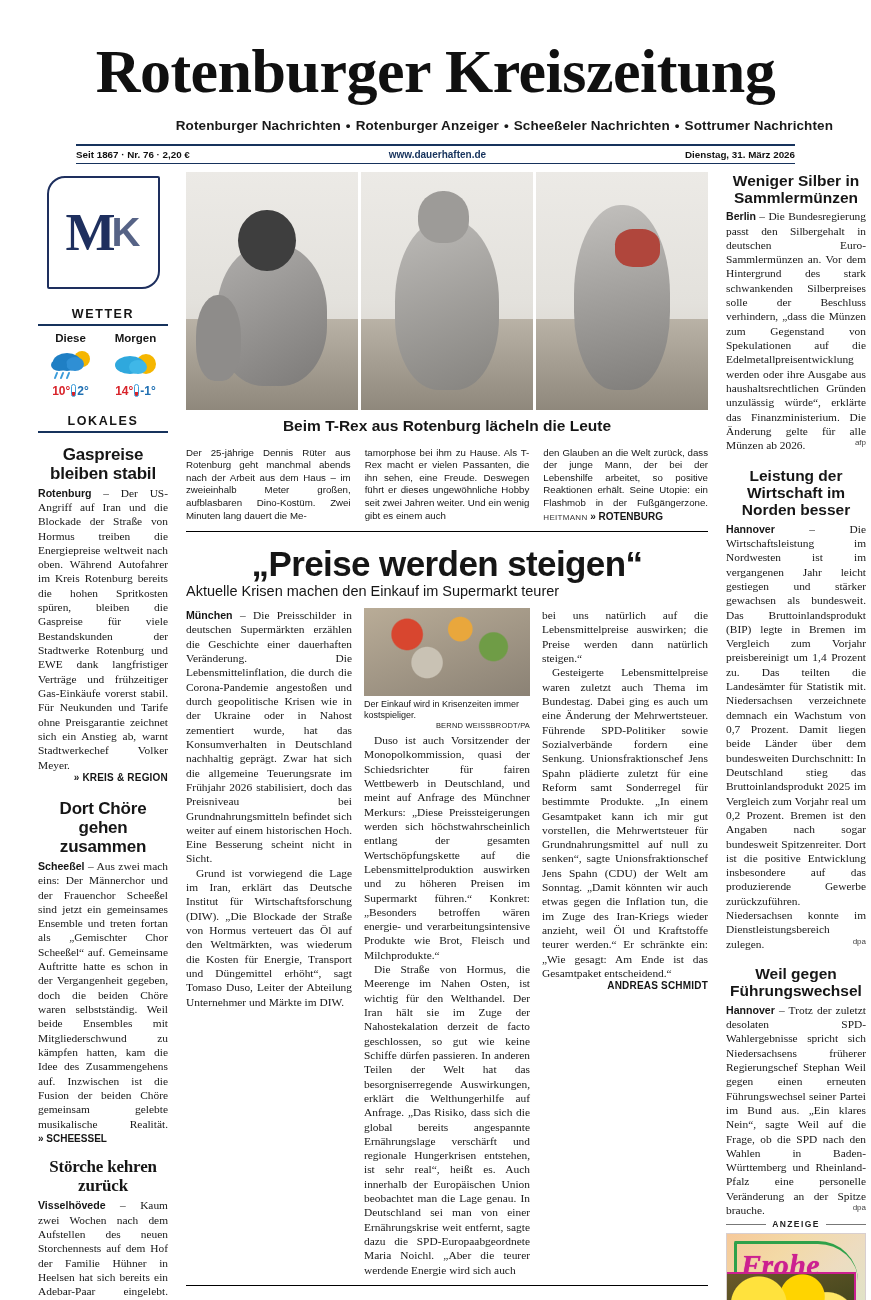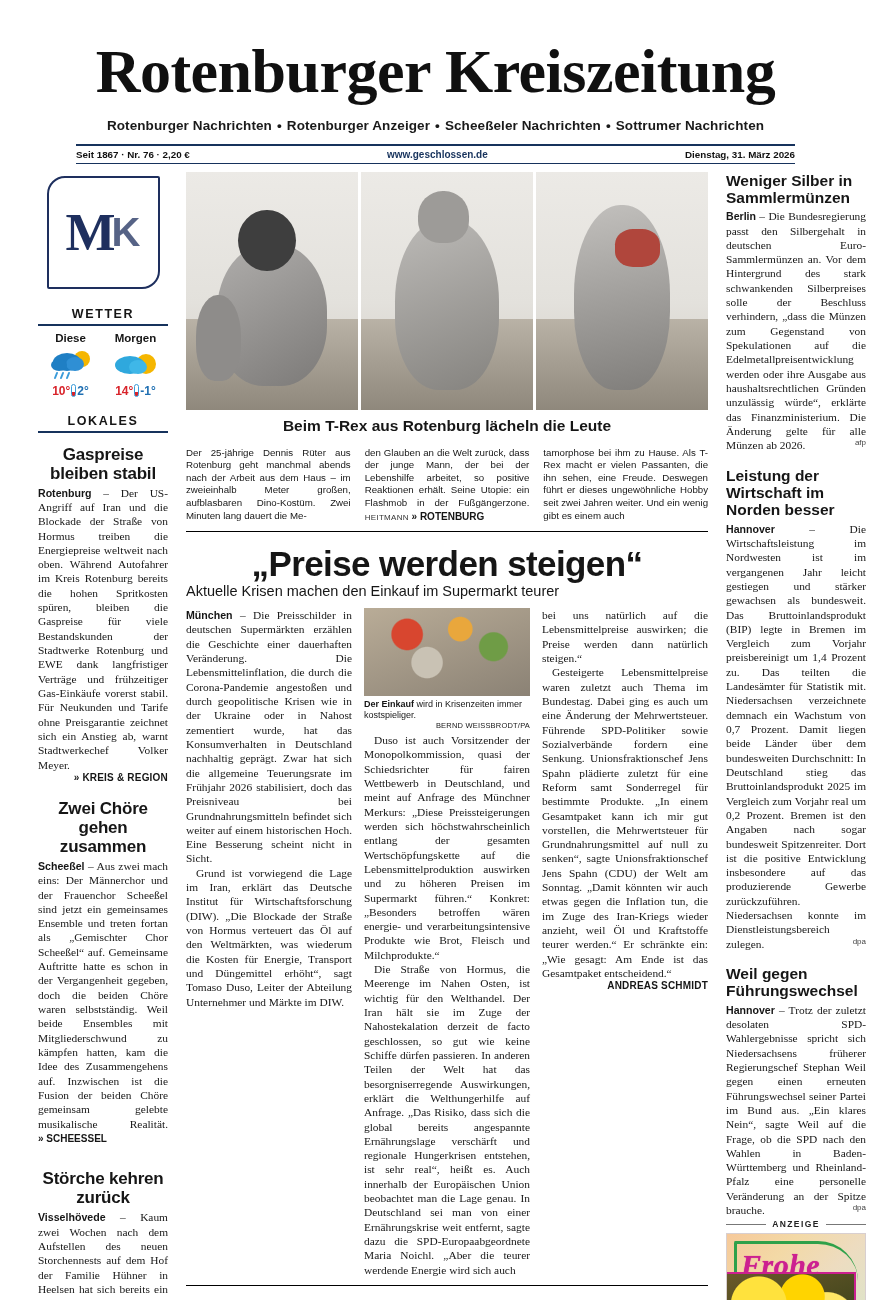--- a/index.html
+++ b/index.html
@@ -22,20 +22,21 @@
     letter-spacing: -0.5px;
     line-height: 0.96;
     color: #101010;
   }
   .masthead-sub {
     margin-top: 16px;
     font-size: 13.5px;
     font-weight: 600;
     letter-spacing: 0.1px;
     color: #1a1a1a;
+    text-align: right;
   }
   .masthead-sub .dot { padding: 0 5px; color:#1a1a1a; }
   .rule-thick { border-top: 2.2px solid #16325c; margin-top: 11px; }
   .infobar {
     display:flex; align-items:center; justify-content:space-between;
     font-size: 9.8px; font-weight:700; padding: 3px 0 3px;
     color:#111;
   }
   .infobar .center { color:#16325c; font-size:10px; font-weight:700; }
   .rule-thin { border-top: 1.6px solid #16325c; }
@@ -112,28 +113,28 @@
     text-align:center; font-size: 35px; font-weight:700;
     letter-spacing:-0.6px; margin: 14px 0 2px; line-height:1;
   }
   .main-sub { text-align:left; font-size:14.5px; margin-bottom: 9px; font-weight:400;}
 
   .three-col { display:flex; gap: 12px; }
   .three-col > .c { flex:1; min-width:0; }
 
   .inline-photo { width:100%; height: 88px; background:#cbb8a0; margin-bottom:3px; }
   .inline-cap { font-size:9px; line-height:1.22; font-family:"Liberation Sans",sans-serif;}
-  .inline-cap b { font-weight:700; }
+  .inline-cap b { font-weight:400; }
   .inline-cred { font-size:7.5px; text-align:right; display:block; letter-spacing:.2px;}
   .byline { text-align:right; font-weight:700; font-size:10px; font-family:"Liberation Sans",sans-serif; letter-spacing:.2px;}
 
   h2.head2 { font-size:24px; font-weight:700; text-align:center; margin: 10px 0 1px; letter-spacing:-0.3px;}
 
   
-  h2.r-head { font-size:15.5px; font-weight:700; text-align:left; line-height:1.12; margin:0 0 3px;}
+  h2.r-head { font-size:15.5px; font-weight:700; text-align:center; line-height:1.12; margin:0 0 3px;}
   .agency { float:right; font-size:8px; color:#444; font-family:"Liberation Sans",sans-serif; margin-left:4px;}
   .r-gap { height:14px; }
 
   
   .anzeige-bar { display:flex; align-items:center; gap:6px; font-size:8.5px; font-weight:700; letter-spacing:1.4px; color:#222; margin: 2px 0 4px;}
   .anzeige-bar .ln { flex:1; border-top:1px solid #777; }
   .ad {
     position:relative; width:100%; height: 266px; overflow:hidden;
     background: linear-gradient(135deg,#f6c99a 0%, #f3d9a6 18%, #eddcc0 35%, #dfe3c8 52%, #cfe0cf 66%, #cfd6e8 80%, #d7c9e2 100%);
     border:1px solid #d8cfd0;
@@ -167,21 +168,21 @@
   <div class="masthead">
     <div class="masthead-title">Rotenburger Kreiszeitung</div>
     <div class="masthead-sub">
       <span>Rotenburger Nachrichten</span><span class="dot">•</span><span>Rotenburger Anzeiger</span><span class="dot">•</span><span>Scheeßeler Nachrichten</span><span class="dot">•</span><span>Sottrumer Nachrichten</span>
     </div>
   </div>
   <div style="padding:0 38px;">
     <div class="rule-thick"></div>
     <div class="infobar">
       <span>Seit 1867 · Nr. 76 · 2,20 €</span>
-      <span class="center">www.geschlossen.de</span>
+      <span class="center">www.dauerhaften.de</span>
       <span>Dienstag, 31. März 2026</span>
     </div>
     <div class="rule-thin"></div>
   </div>
 
   <div class="grid">
 
     <div class="col-left">
 
       <div class="logo-box">
@@ -223,24 +224,24 @@
         </div>
       </div>
 
       <div class="sec-head" style="margin-top:16px;">LOKALES</div>
       <div class="sec-rule"></div>
 
       <h2 class="art-head">Gaspreise bleiben stabil</h2>
       <div class="body-serif"><b>Rotenburg</b> <span>–</span> <span>Der US-Angriff auf Iran und die Blockade der Straße von Hormus treiben die Energiepreise weltweit nach oben. Während Autofahrer im Kreis Rotenburg bereits die hohen Spritkosten spüren, bleiben die Gaspreise für viele Bestandskunden der Stadtwerke Rotenburg und EWE dank langfristiger Verträge und frühzeitiger Gas-Einkäufe vorerst stabil. Für Neukunden und Tarife ohne Preisgarantie zeichnet sich ein Anstieg ab, warnt Stadtwerkechef Volker Meyer.</span></div>
       <span class="jump">» KREIS &amp; REGION</span>
 
-      <h2 class="art-head" style="margin-top:16px;">Zwei Chöre gehen zusammen</h2>
+      <h2 class="art-head" style="margin-top:16px;">Dort Chöre gehen zusammen</h2>
       <div class="body-serif"><b>Scheeßel</b> <span>–</span> <span>Aus zwei mach eins: Der Männerchor und der Frauenchor Scheeßel sind jetzt ein gemeinsames Ensemble und treten fortan als „Gemischter Chor Scheeßel“ auf. Gemeinsame Auftritte hatte es schon in der Vergangenheit gegeben, doch die beiden Chöre waren selbstständig. Weil beide Ensembles mit Mitgliederschwund zu kämpfen hatten, kam die Idee des Zusammengehens auf. Inzwischen ist die Fusion der beiden Chöre gemeinsam gelebte musikalische Realität.</span> <span class="jump-inline">» SCHEESSEL</span></div>
 
-      <h2 class="art-head" style="margin-top:24px;">Störche kehren zurück</h2>
+      <h2 class="art-head" style="margin-top:12px;font-family:Liberation Serif, serif;">Störche kehren zurück</h2>
       <div class="body-serif"><b>Visselhövede</b> <span>–</span> <span>Kaum zwei Wochen nach dem Aufstellen des neuen Storchennests auf dem Hof der Familie Hühner in Heelsen hat sich bereits ein Adebar-Paar eingelebt. Auch in Paterbusch, Wehnsen, Jeddingen und Nindorf sind die gefiederten Nachbarn wieder zu sehen. Anwohner freuen sich über das muntere Treiben, mahnen aber wegen tieffliegender Störche zur Vorsicht im Straßenverkehr. Die Storchenpopulation im Südkreis ist in den vergangenen Jahren rasant gewachsen.</span> </div>
 
     </div>
 
     <div class="vrule"></div>
 
     <div class="col-mid">
 
       <div class="photostrip">
         <div class="photo">
@@ -266,22 +267,22 @@
               <div class="ph-floor"></div>
             <div class="dino" style="left:22%;top:14%;width:56%;height:78%;background:linear-gradient(170deg,#c2c0bd,#807e7b);"></div>
             <div class="dino" style="left:46%;top:24%;width:26%;height:16%;background:#b0463c;border-radius:40%;"></div>
           </div>
         </div>
       </div>
 
       <div class="cap-head">Beim T-Rex aus Rotenburg lächeln die Leute</div>
       <div class="cap-cols">
         <div>Der 25-jährige Dennis Rüter aus Rotenburg geht manchmal abends nach der Arbeit aus dem Haus – im zweieinhalb Meter großen, aufblasbaren Dino-Kostüm. Zwei Minuten lang dauert die Me-</div>
+        <div>tamorphose bei ihm zu Hause. Als T-Rex macht er vielen Passanten, die ihn sehen, eine Freude. Deswegen führt er dieses ungewöhnliche Hobby seit zwei Jahren weiter. Und ein wenig gibt es einem auch</div>
         <div><span>den Glauben an die Welt zurück, dass der junge Mann, der bei der Lebenshilfe arbeitet, so positive Reaktionen erhält. Seine Utopie: ein Flashmob in der Fußgängerzone.</span> <span class="credit">HEITMANN</span> <span class="jump-inline">» ROTENBURG</span></div>
-        <div>tamorphose bei ihm zu Hause. Als T-Rex macht er vielen Passanten, die ihn sehen, eine Freude. Deswegen führt er dieses ungewöhnliche Hobby seit zwei Jahren weiter. Und ein wenig gibt es einem auch</div>
       </div>
       <div class="hr-blk"></div>
 
       <h1 class="main-head">„Preise werden steigen“</h1>
       <div class="main-sub">Aktuelle Krisen machen den Einkauf im Supermarkt teurer</div>
 
       <div class="three-col">
         <div class="c">
           <div class="body-serif"><b>München</b> <span>–</span> <span>Die Preisschilder in deutschen Supermärkten erzählen die Geschichte einer dauerhaften Veränderung. Die Lebensmittelinflation, die durch die Corona-Pandemie angestoßen und durch geopolitische Krisen wie in der Ukraine oder in Nahost zementiert wurde, hat das Konsumverhalten in Deutschland nachhaltig geprägt. Zwar hat sich die allgemeine Teuerungsrate im Frühjahr 2026 stabilisiert, doch das Preisniveau bei Grundnahrungsmitteln befindet sich weiter auf einem historischen Hoch. Eine Besserung scheint nicht in Sicht.</span></div>
           <div class="body-serif" style="text-indent:10px;">Grund ist vorwiegend die Lage im Iran, erklärt das Deutsche Institut für Wirtschaftsforschung (DIW). „Die Blockade der Straße von Hormus verteuert das Öl auf den Weltmärkten, was wiederum die Kosten für Energie, Transport und Düngemittel erhöht“, sagt Tomaso Duso, Leiter der Abteilung Unternehmer und Märkte im DIW.</div>

